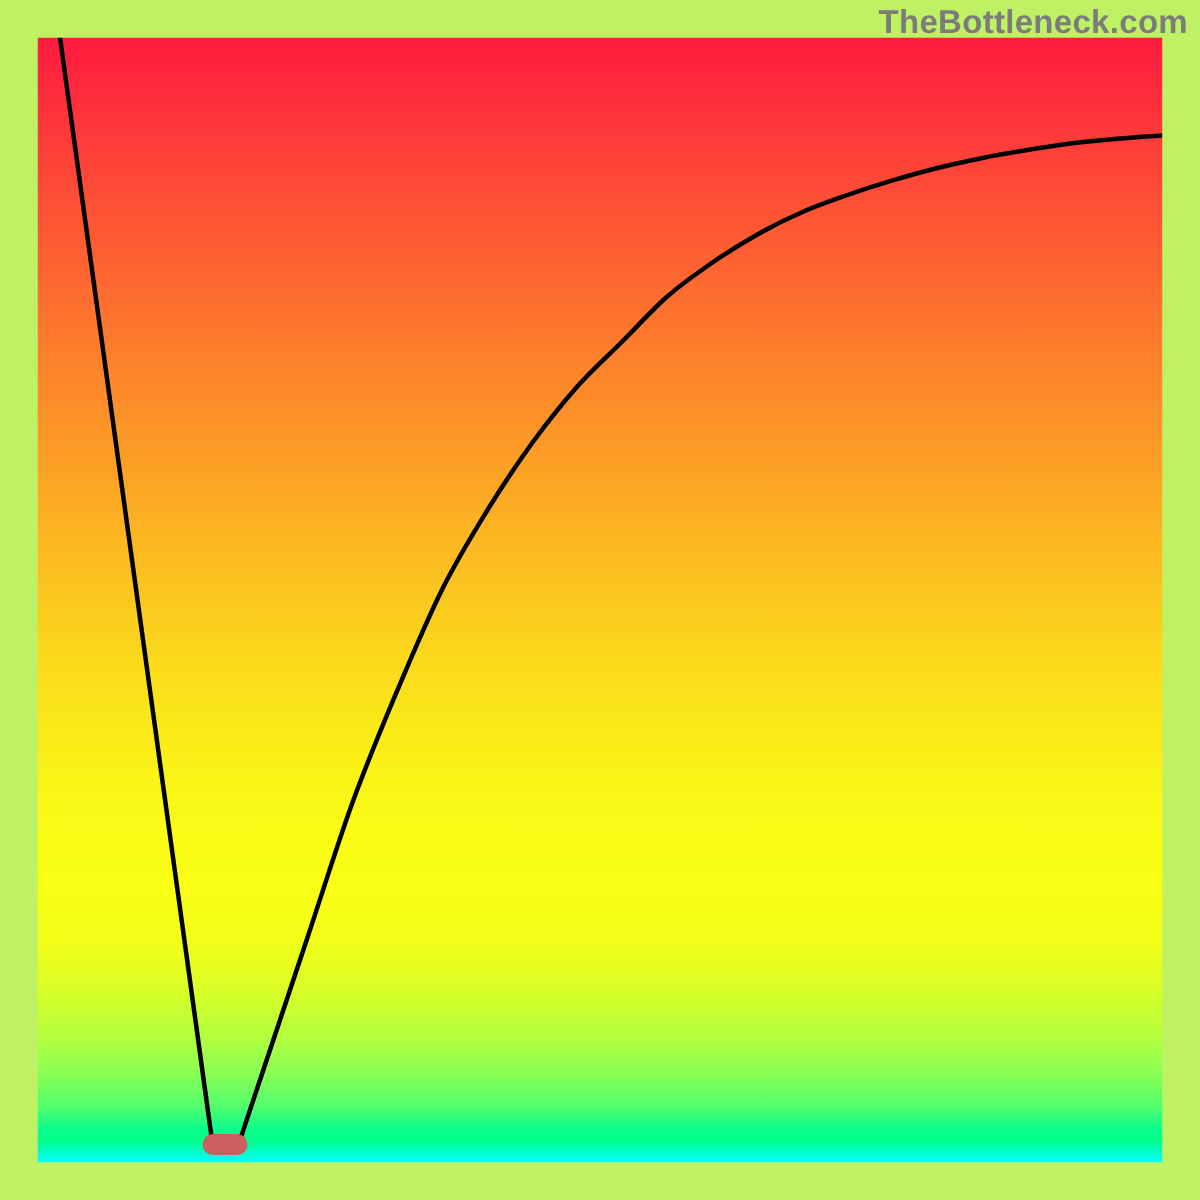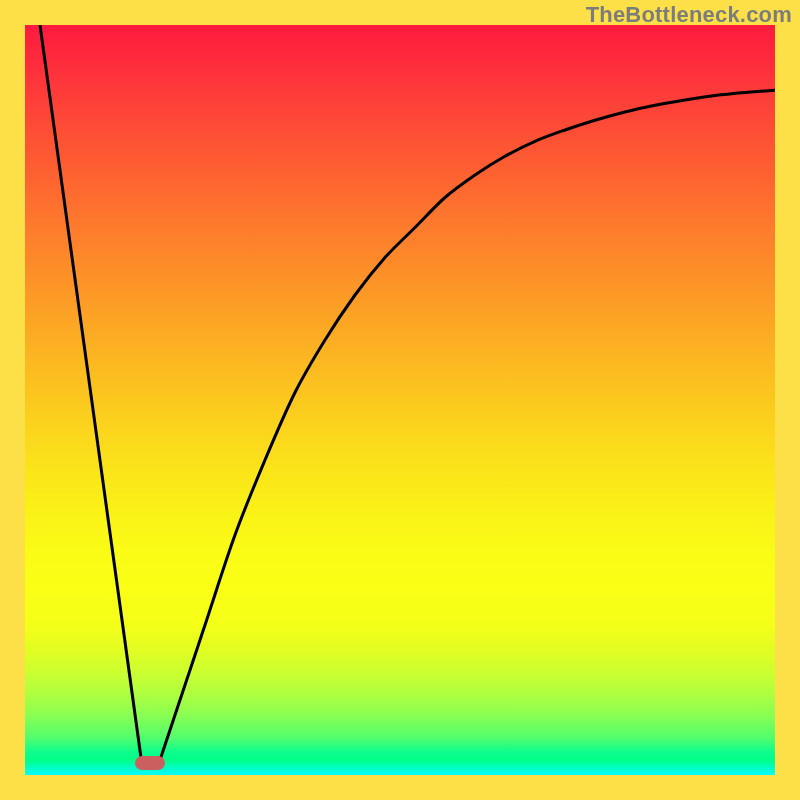--- a/index.html
+++ b/index.html
@@ -6,21 +6,21 @@
     margin: 0;
     padding: 0;
     width: 800px;
     height: 800px;
     background: #000;
     overflow: hidden;
   }
   .frame {
     position: absolute;
     inset: 0;
-    background: #fde047;
+    background: #bef264;
   }
   .gradient-plot {
     position: absolute;
     left: 25px;
     top: 25px;
     width: 750px;
     height: 750px;
     overflow: hidden;
   }
   .gradient-bg {

